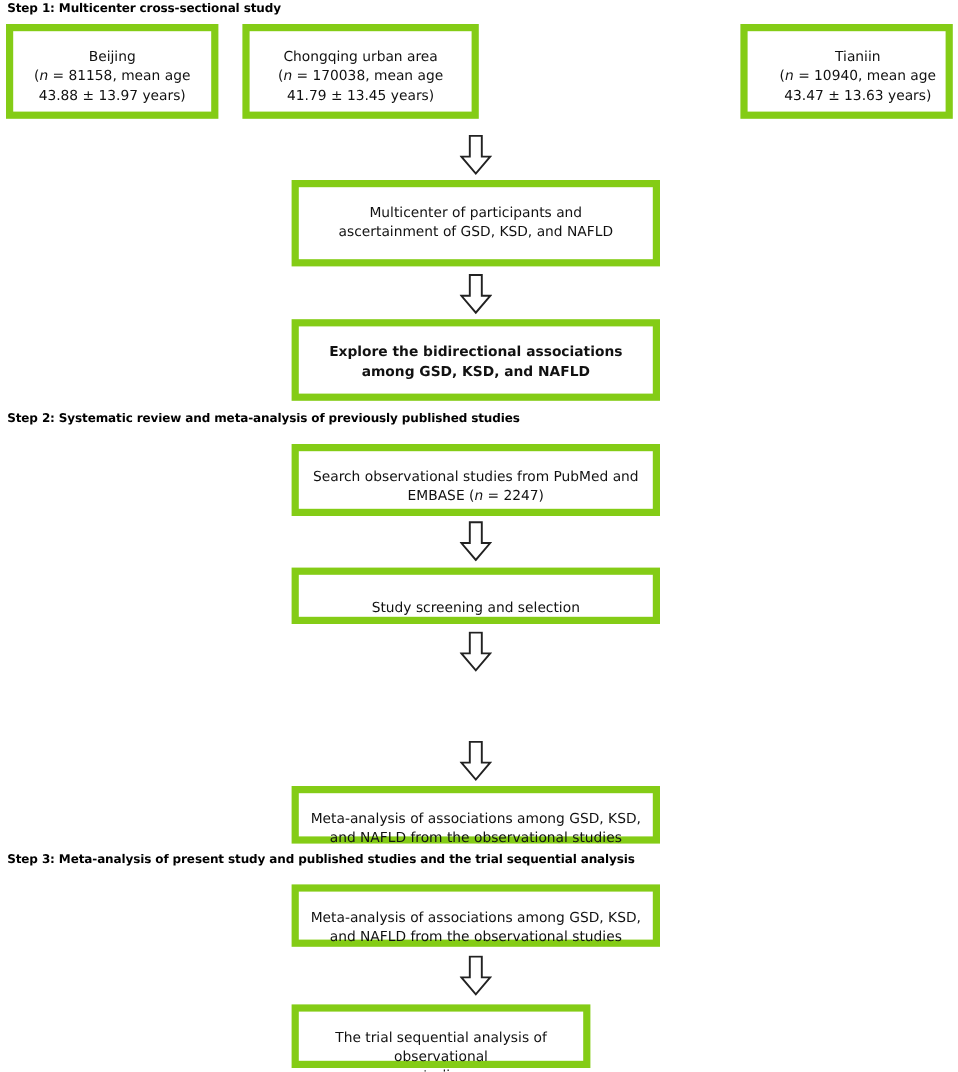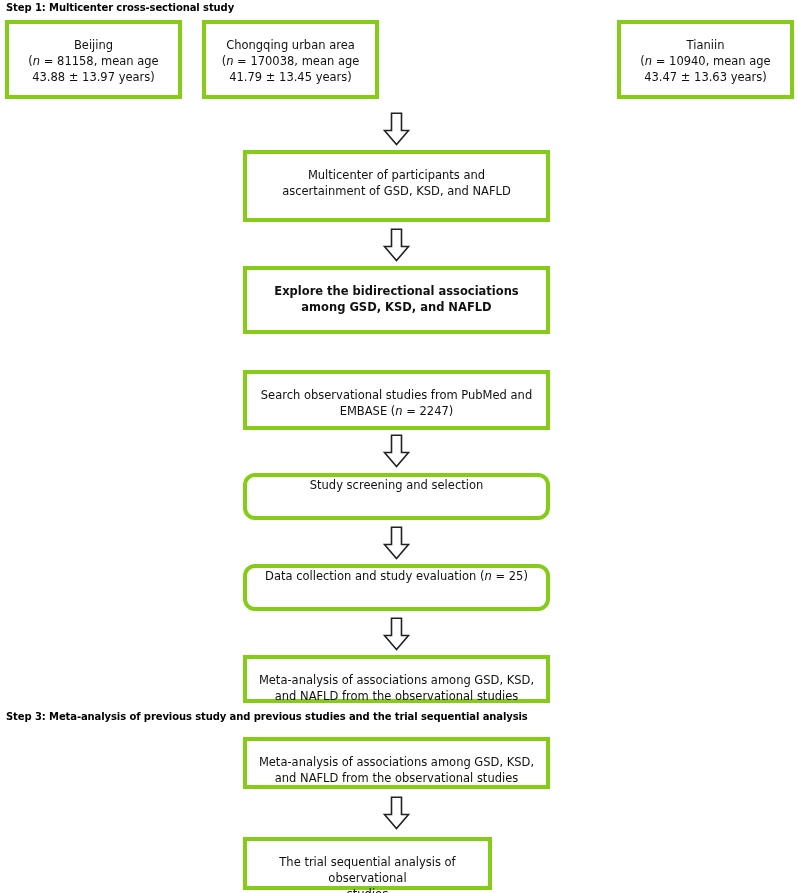--- a/index.html
+++ b/index.html
@@ -28,37 +28,36 @@
     font-weight: bold;
     color: #000000;
     white-space: nowrap;
     letter-spacing: -0.01em;
   }
 
   
   .node {
     position: absolute;
     box-sizing: border-box;
-    border: 4px solid #84cc16;
+    border: 6px solid #84cc16;
     background: #ffffff;
     display: flex;
     justify-content: center;
   }
   .node .node-text {
     font-size: 11.5px;
     line-height: 16px;
     text-align: center;
     color: #111111;
     padding: 0 8px;
     white-space: pre-line;
   }
   .node.align-mid .node-text { margin-top: 13px; }
   .node.align-center {
-    align-items: flex-start;
-    border-radius: 12px;
+    align-items: flex-end;
   }
   .node .node-text em {
     font-style: italic;
   }
 
   
   .arrow {
     position: absolute;
   }
   .arrow svg {
@@ -69,26 +68,26 @@
 <body>
 
 <div class="canvas">
 
   <div class="step-heading" style="left:6px; top:2px;">Step 1: Multicenter cross-sectional study</div>
 
   <div class="node align-mid" style="left:5px; top:20px; width:177px; height:79px;">
     <div class="node-text">Beijing<br>(<em>n</em> = 81158, mean age<br>43.88 ± 13.97 years)</div>
   </div>
 
-  <div class="node align-mid" style="left:202px; top:20px; width:177px; height:79px;">
+  <div class="node align-mid" style="left:202px; top:20px; width:197px; height:79px;">
     <div class="node-text">Chongqing urban area<br>(<em>n</em> = 170038, mean age<br>41.79 ± 13.45 years)</div>
   </div>
 
 
-  <div class="node align-mid" style="left:617px; top:20px; width:177px; height:79px;">
+  <div class="node align-mid" style="left:617px; top:20px; width:177px; height:79px;justify-content:flex-end;">
     <div class="node-text">Tianiin<br>(<em>n</em> = 10940, mean age<br>43.47 ± 13.63 years)</div>
   </div>
 
   <div class="arrow" style="left:383px; top:112px;">
     <svg width="27" height="34" viewBox="0 0 27 34">
       <path d="M 8.5 1.2 L 18.5 1.2 L 18.5 18.5 L 25.5 18.5 L 13.5 32.6 L 1.5 18.5 L 8.5 18.5 Z" fill="#ffffff" stroke="#222222" stroke-width="1.6" stroke-linejoin="miter"></path>
     </svg>
   </div>
 
   <div class="node align-mid" style="left:243px; top:150px; width:307px; height:72px;">
@@ -100,20 +99,21 @@
     <svg width="27" height="34" viewBox="0 0 27 34">
       <path d="M 8.5 1.2 L 18.5 1.2 L 18.5 18.5 L 25.5 18.5 L 13.5 32.6 L 1.5 18.5 L 8.5 18.5 Z" fill="#ffffff" stroke="#222222" stroke-width="1.6" stroke-linejoin="miter"></path>
     </svg>
   </div>
 
   <div class="node align-mid" style="left:243px; top:266px; width:307px; height:68px;font-weight:bold;">
     <div class="node-text">Explore the bidirectional associations
 among GSD, KSD, and NAFLD</div>
   </div>
 
+  <div class="step-heading" style="left:6px; top:344px;">Step 2: Systematic review and meta-analysis of previously published studies</div>
 
   <div class="node align-mid" style="left:243px; top:370px; width:307px; height:60px;">
     <div class="node-text">Search observational studies from PubMed and<br>EMBASE (<em>n</em> = 2247)</div>
   </div>
 
   <div class="arrow" style="left:383px; top:434px;">
     <svg width="27" height="34" viewBox="0 0 27 34">
       <path d="M 8.5 1.2 L 18.5 1.2 L 18.5 18.5 L 25.5 18.5 L 13.5 32.6 L 1.5 18.5 L 8.5 18.5 Z" fill="#ffffff" stroke="#222222" stroke-width="1.6" stroke-linejoin="miter"></path>
     </svg>
   </div>
@@ -121,36 +121,33 @@
   <div class="node align-center" style="left:243px; top:473px; width:307px; height:47px;">
     <div class="node-text">Study screening and selection</div>
   </div>
 
   <div class="arrow" style="left:383px; top:526px;">
     <svg width="27" height="34" viewBox="0 0 27 34">
       <path d="M 8.5 1.2 L 18.5 1.2 L 18.5 18.5 L 25.5 18.5 L 13.5 32.6 L 1.5 18.5 L 8.5 18.5 Z" fill="#ffffff" stroke="#222222" stroke-width="1.6" stroke-linejoin="miter"></path>
     </svg>
   </div>
 
-  <div class="node align-center" style="left:243px; top:564px; width:307px; height:47px;">
-    <div class="node-text">Data collection and study evaluation (<em>n</em> = 25)</div>
-  </div>
 
   <div class="arrow" style="left:383px; top:617px;">
     <svg width="27" height="34" viewBox="0 0 27 34">
       <path d="M 8.5 1.2 L 18.5 1.2 L 18.5 18.5 L 25.5 18.5 L 13.5 32.6 L 1.5 18.5 L 8.5 18.5 Z" fill="#ffffff" stroke="#222222" stroke-width="1.6" stroke-linejoin="miter"></path>
     </svg>
   </div>
 
   <div class="node align-mid" style="left:243px; top:655px; width:307px; height:48px;">
     <div class="node-text">Meta-analysis of associations among GSD, KSD,
 and NAFLD from the observational studies</div>
   </div>
 
-  <div class="step-heading" style="left:6px; top:711px;">Step 3: Meta-analysis of previous study and previous studies and the trial sequential analysis</div>
+  <div class="step-heading" style="left:6px; top:711px;">Step 3: Meta-analysis of present study and published studies and the trial sequential analysis</div>
 
   <div class="node align-mid" style="left:243px; top:737px; width:307px; height:52px;">
     <div class="node-text">Meta-analysis of associations among GSD, KSD,
 and NAFLD from the observational studies</div>
   </div>
 
   <div class="arrow" style="left:383px; top:796px;">
     <svg width="27" height="34" viewBox="0 0 27 34">
       <path d="M 8.5 1.2 L 18.5 1.2 L 18.5 18.5 L 25.5 18.5 L 13.5 32.6 L 1.5 18.5 L 8.5 18.5 Z" fill="#ffffff" stroke="#222222" stroke-width="1.6" stroke-linejoin="miter"></path>
     </svg>

